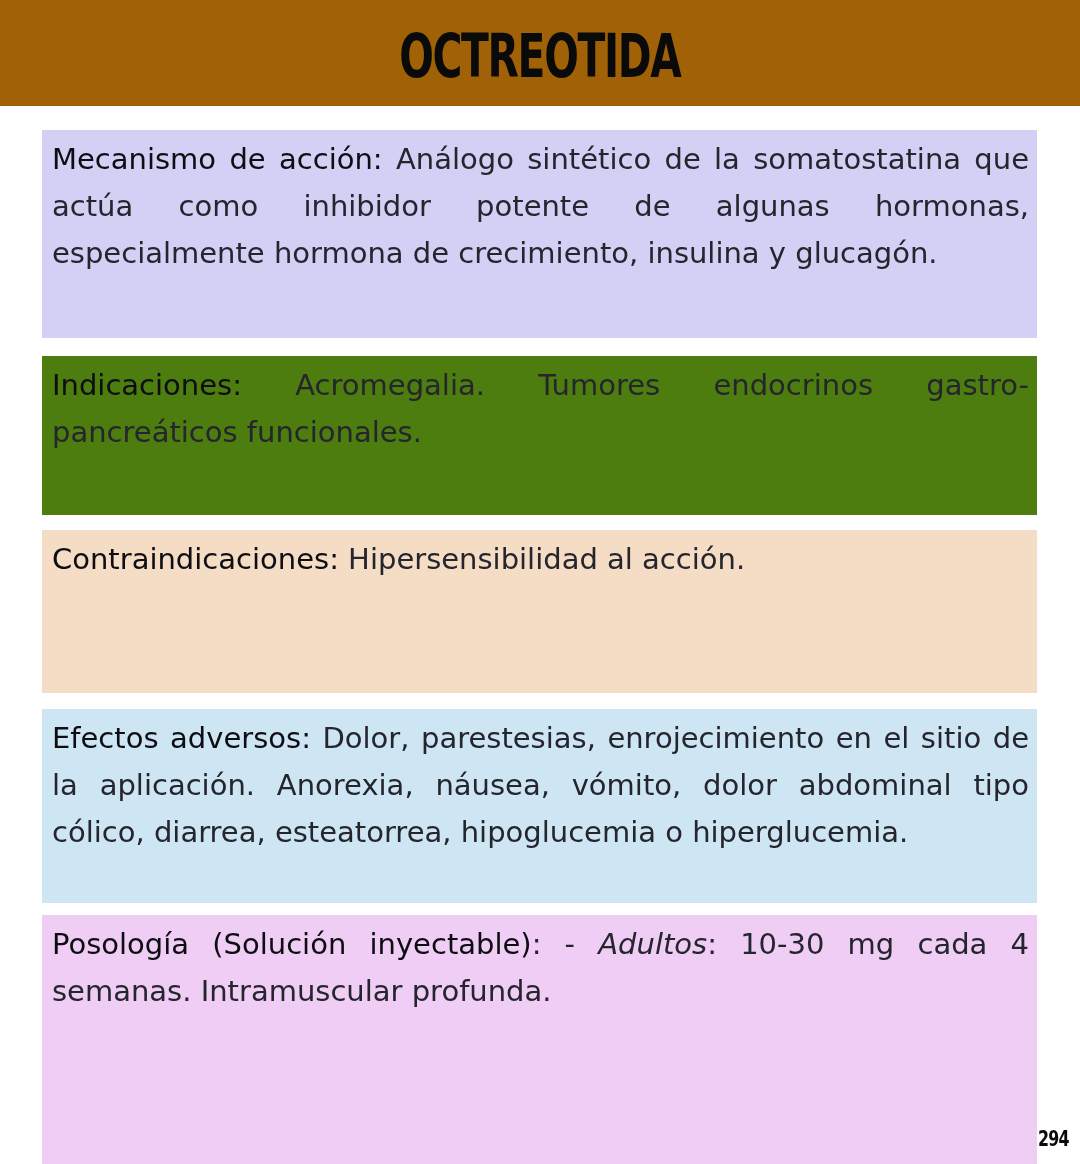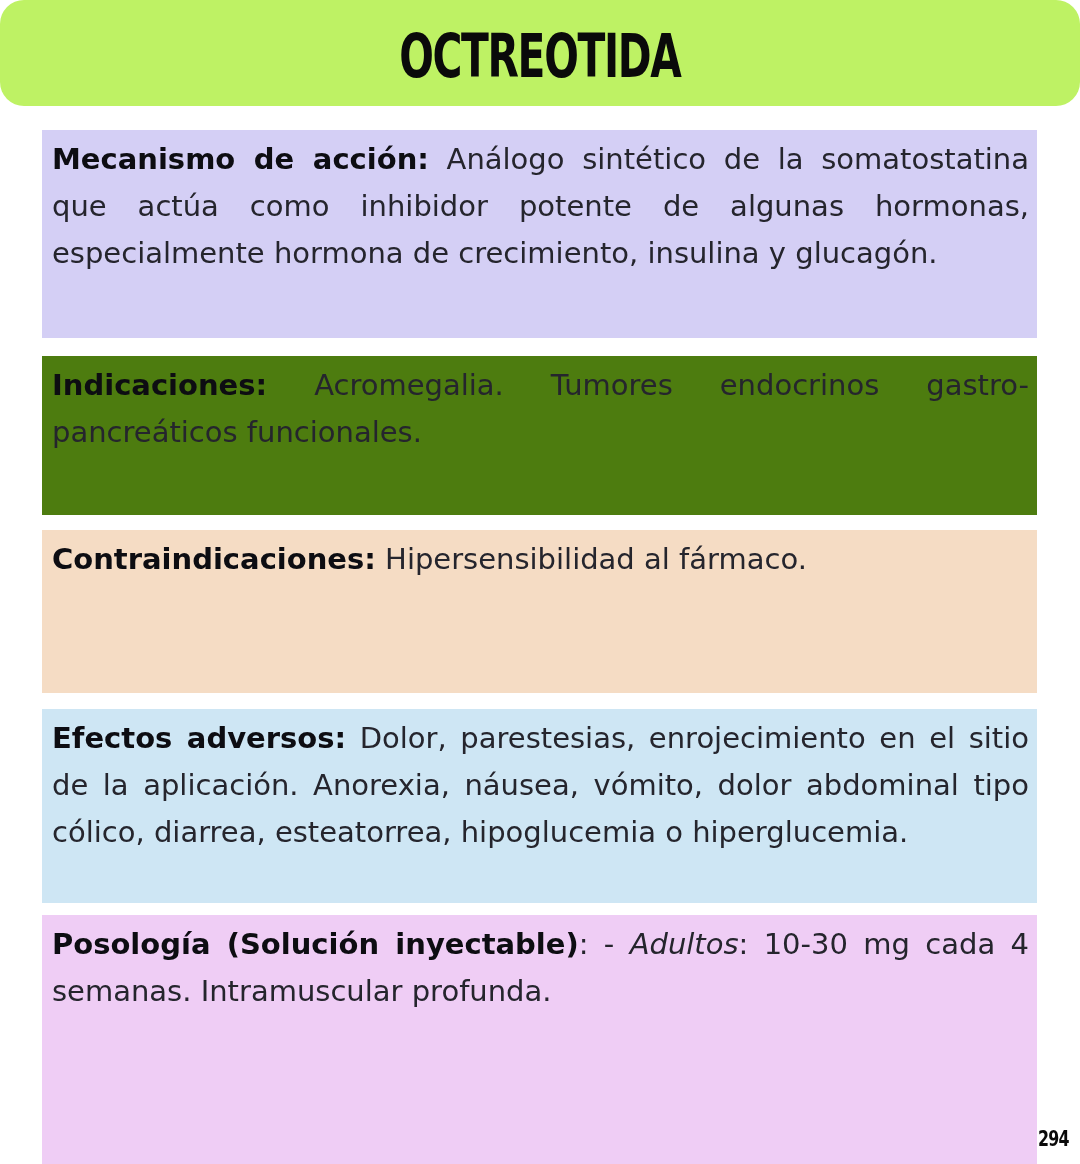--- a/index.html
+++ b/index.html
@@ -38,21 +38,21 @@
       left: 42px;
       width: 995px;
       box-sizing: border-box;
       padding: 6px 8px 0 10px;
       font-size: 29px;
       line-height: 47px;
       text-align: justify;
       color: #25252d;
     }
     .box .lead {
-      font-weight: bold;
+      font-weight: normal;
       color: #0d0d12;
     }
     .box .ital {
       font-style: italic;
     }
     .page-number {
       position: absolute;
       left: 1038px;
       top: 1126px;
       font-family: "DejaVu Sans", sans-serif;
@@ -60,34 +60,34 @@
       font-size: 22px;
       color: #0a0a0a;
       transform: scaleX(0.72);
       transform-origin: left;
       letter-spacing: -1px;
     }
   </style>
 </head>
 <body>
 
-<div class="title-band" style="background:#bef264;border-radius:24px;">
+<div class="title-band" style="background:#a16207;">
   <div class="title-text">OCTREOTIDA</div>
 </div>
 
 <div class="box" style="top:130px; height:208px; background:#D4CFF5;">
   <span class="lead">Mecanismo de acción:</span><span> Análogo sintético de la somatostatina que actúa como inhibidor potente de algunas hormonas, especialmente hormona de crecimiento, insulina y glucagón.</span>
 </div>
 
 <div class="box" style="top:356px; height:159px; background:#4d7c0f;">
   <span class="lead">Indicaciones:</span><span>  Acromegalia. Tumores endocrinos gastro-pancreáticos funcionales.</span>
 </div>
 
 <div class="box" style="top:530px; height:163px; background:#F5DCC4;">
-  <span class="lead">Contraindicaciones:</span><span> Hipersensibilidad al fármaco.</span>
+  <span class="lead">Contraindicaciones:</span><span> Hipersensibilidad al acción.</span>
 </div>
 
 <div class="box" style="top:709px; height:194px; background:#CEE6F4;">
   <span class="lead">Efectos adversos:</span><span> Dolor, parestesias, enrojecimiento en el sitio de la aplicación. Anorexia, náusea, vómito, dolor abdominal tipo cólico, diarrea, esteatorrea, hipoglucemia o hiperglucemia.</span>
 </div>
 
 <div class="box" style="top:915px; height:258px; background:#EFCDF5;">
   <span class="lead">Posología (Solución inyectable)</span><span>: - </span><span class="ital">Adultos</span><span>: 10-30 mg cada 4 semanas. Intramuscular profunda.</span>
 </div>
 

